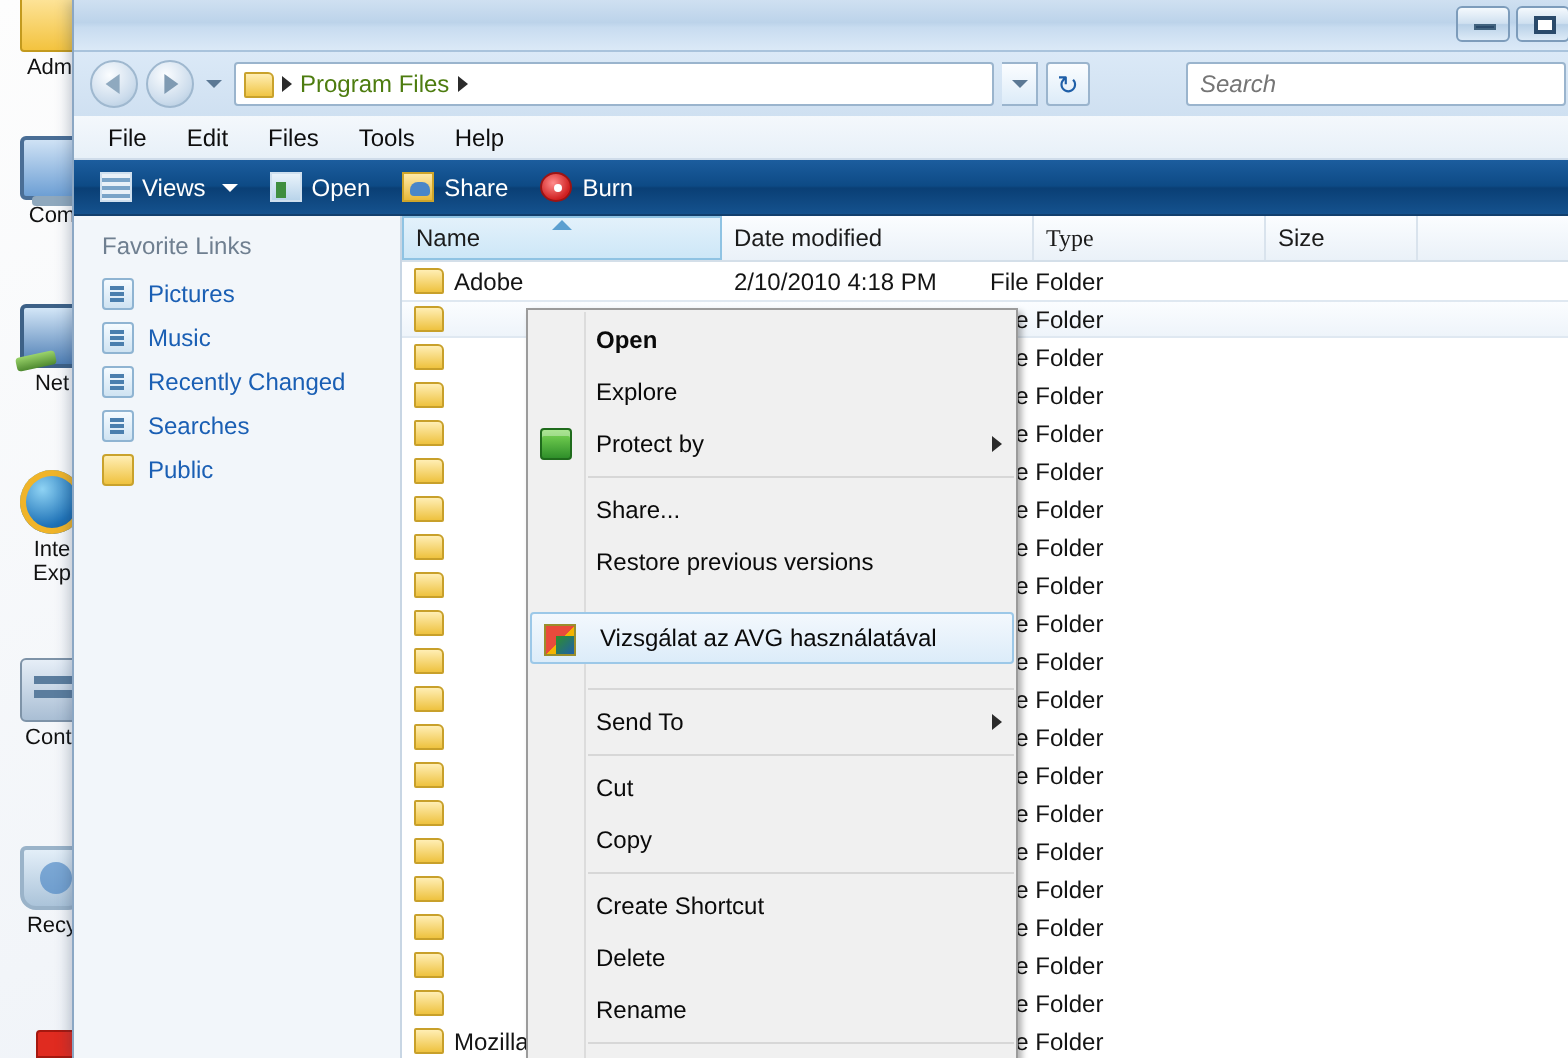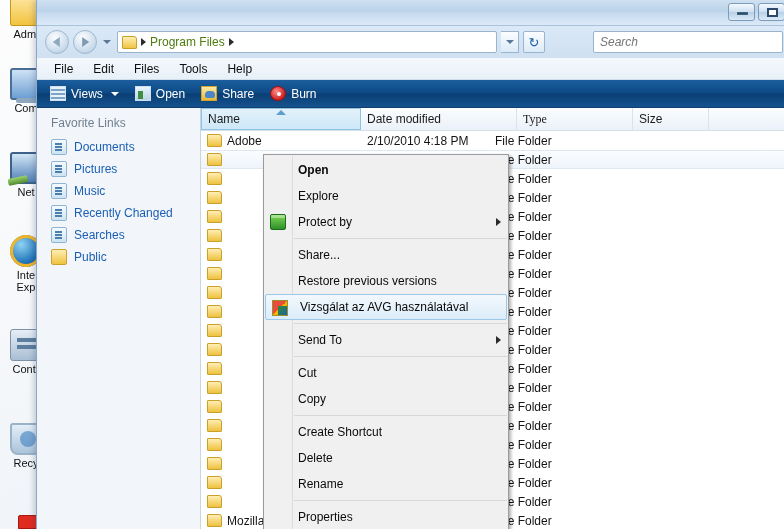--- a/index.html
+++ b/index.html
@@ -209,21 +209,21 @@
     background:#f0f0f0;border-right:1px solid #dcdcdc;
   }
   .cm-item{
     position:relative;height:26px;display:flex;align-items:center;
     padding-left:34px;padding-right:18px;font-size:12px;color:#0a0a0a;z-index:2;
   }
   .cm-item.bold{font-weight:bold;}
   .cm-item.highlight{
     background:linear-gradient(180deg,#f3f8fd,#dcecf9);
     border:1px solid #9cc8e8; border-radius:2px;
-    margin:0 1px; 
+    margin:12px 1px; 
   }
   .cm-sep{height:1px;background:#d7d7d7;margin:3px 1px 3px 30px;position:relative;z-index:2;}
   .cm-ico{position:absolute;left:6px;top:5px;width:16px;height:16px;}
   .ico-protect{
     background:linear-gradient(180deg,#7ed957,#2f8f2a);
     border:1px solid #1f6b1c;border-radius:2px;
     box-shadow:inset 0 3px 0 rgba(255,255,255,.35);
   }
   .ico-avg{
     background:
@@ -342,24 +342,20 @@
       </div>
     </div>
 
   <div id="body">
 
     <div id="navpane">
       <div id="fav-title">Favorite Links</div>
       <div id="fav-list">
           <div class="fav-item">
             <span class="fav-ico "></span>
-            <span>Documents</span>
-          </div>
-          <div class="fav-item">
-            <span class="fav-ico "></span>
             <span>Pictures</span>
           </div>
           <div class="fav-item">
             <span class="fav-ico "></span>
             <span>Music</span>
           </div>
           <div class="fav-item">
             <span class="fav-ico "></span>
             <span>Recently Changed</span>
           </div>

